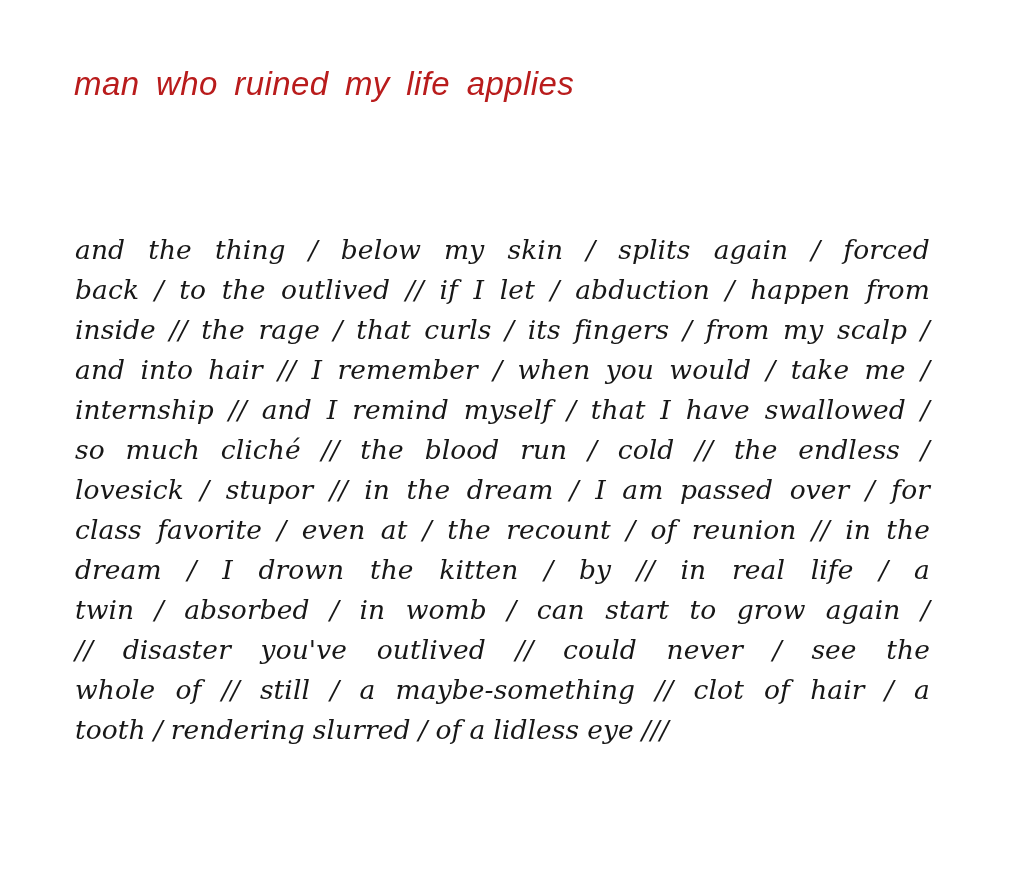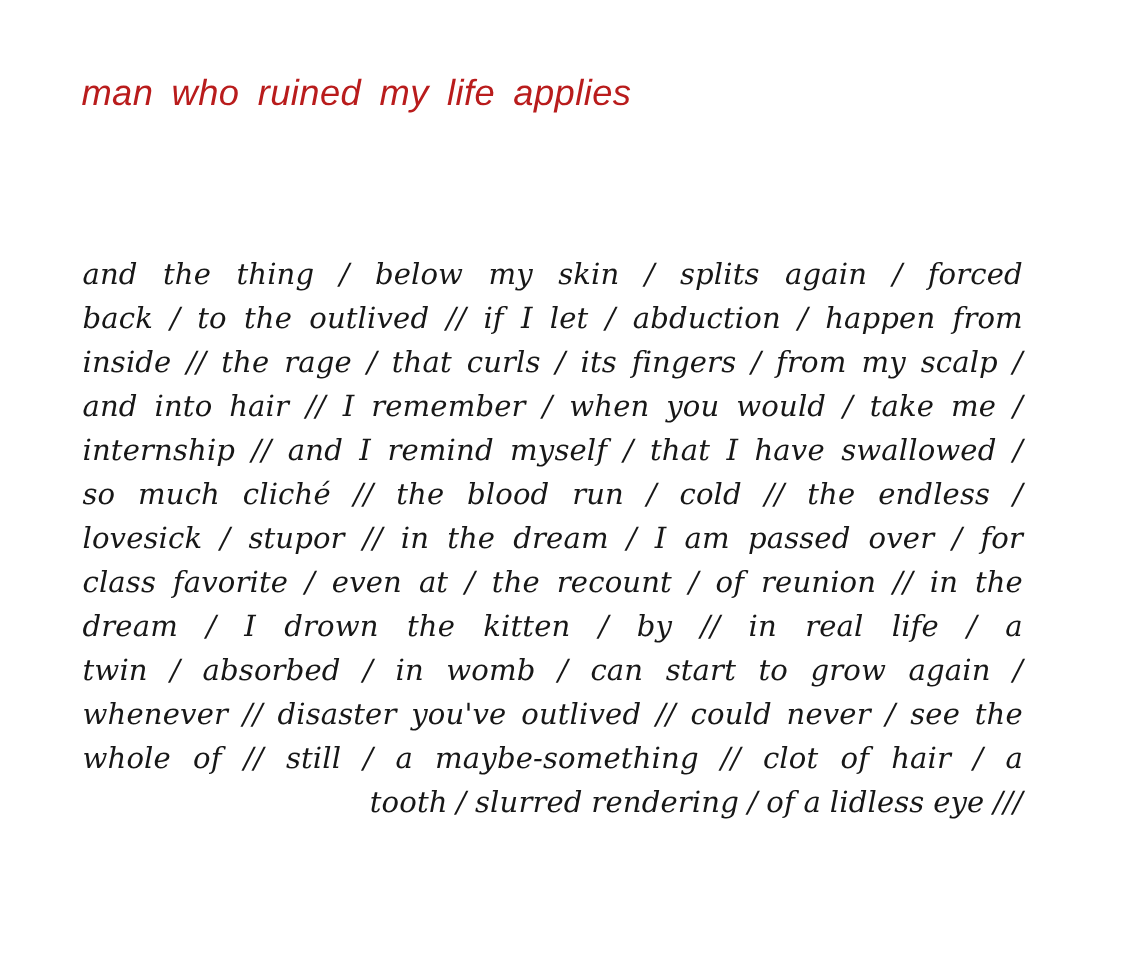--- a/index.html
+++ b/index.html
@@ -59,21 +59,21 @@
     display: block;
     white-space: nowrap;
   }
   
   .poem-body .body-line {
     display: flex;
     justify-content: space-between;
     width: 100%;
   }
   .poem-body .body-line.last-line {
-    justify-content: flex-end;
+    justify-content: flex-start;
   }
   .poem-body .body-line .w {
     white-space: pre;
   }
   .poem-body .body-line.last-line .w + .w {
     margin-left: 0.30em;
   }
 </style>
 </head>
 <body>
@@ -234,21 +234,20 @@
         <span class="w">womb</span>
         <span class="w">/</span>
         <span class="w">can</span>
         <span class="w">start</span>
         <span class="w">to</span>
         <span class="w">grow</span>
         <span class="w">again</span>
         <span class="w">/</span>
       </span>
     <span class="body-line">
-        <span class="w">whenever</span>
         <span class="w">//</span>
         <span class="w">disaster</span>
         <span class="w">you've</span>
         <span class="w">outlived</span>
         <span class="w">//</span>
         <span class="w">could</span>
         <span class="w">never</span>
         <span class="w">/</span>
         <span class="w">see</span>
         <span class="w">the</span>
@@ -264,22 +263,22 @@
         <span class="w">//</span>
         <span class="w">clot</span>
         <span class="w">of</span>
         <span class="w">hair</span>
         <span class="w">/</span>
         <span class="w">a</span>
       </span>
     <span class="body-line last-line">
         <span class="w">tooth</span>
         <span class="w">/</span>
+        <span class="w">rendering</span>
         <span class="w">slurred</span>
-        <span class="w">rendering</span>
         <span class="w">/</span>
         <span class="w">of</span>
         <span class="w">a</span>
         <span class="w">lidless</span>
         <span class="w">eye</span>
         <span class="w">///</span>
       </span>
   </div>
 
 </div>

